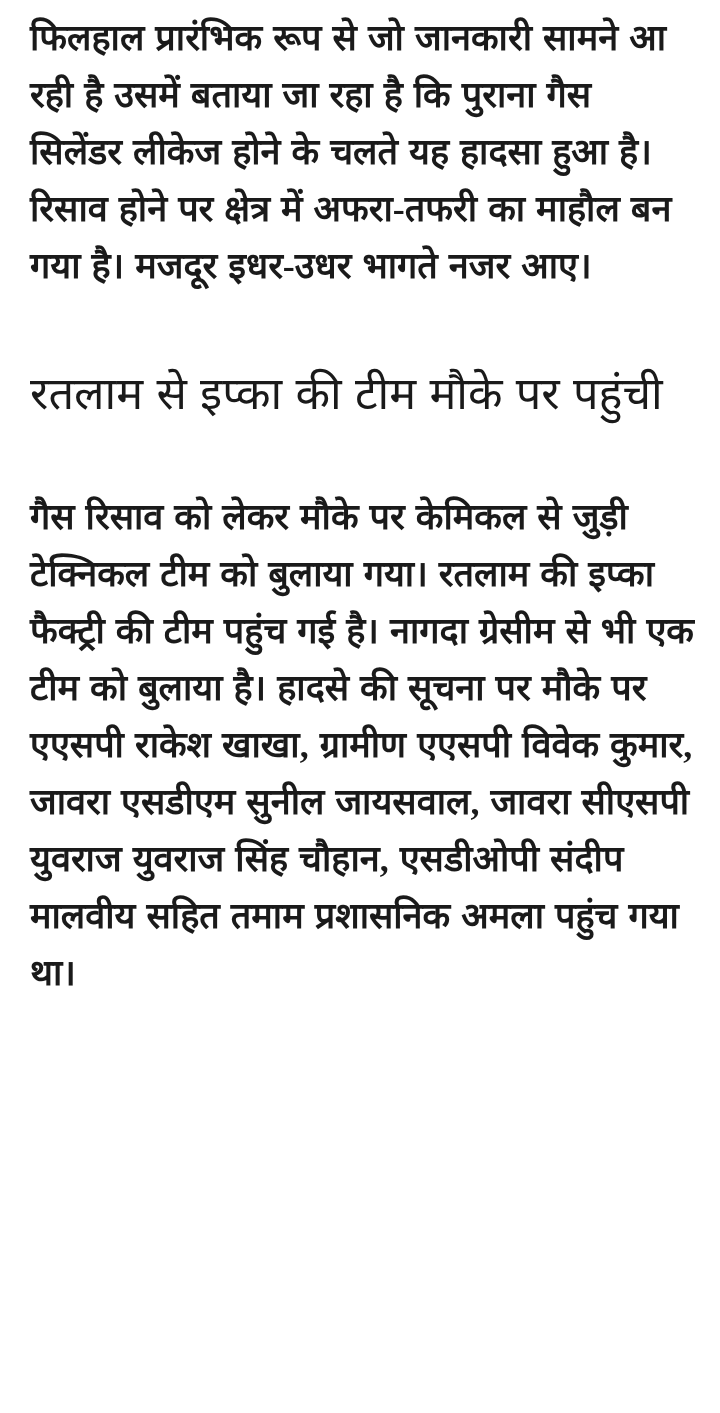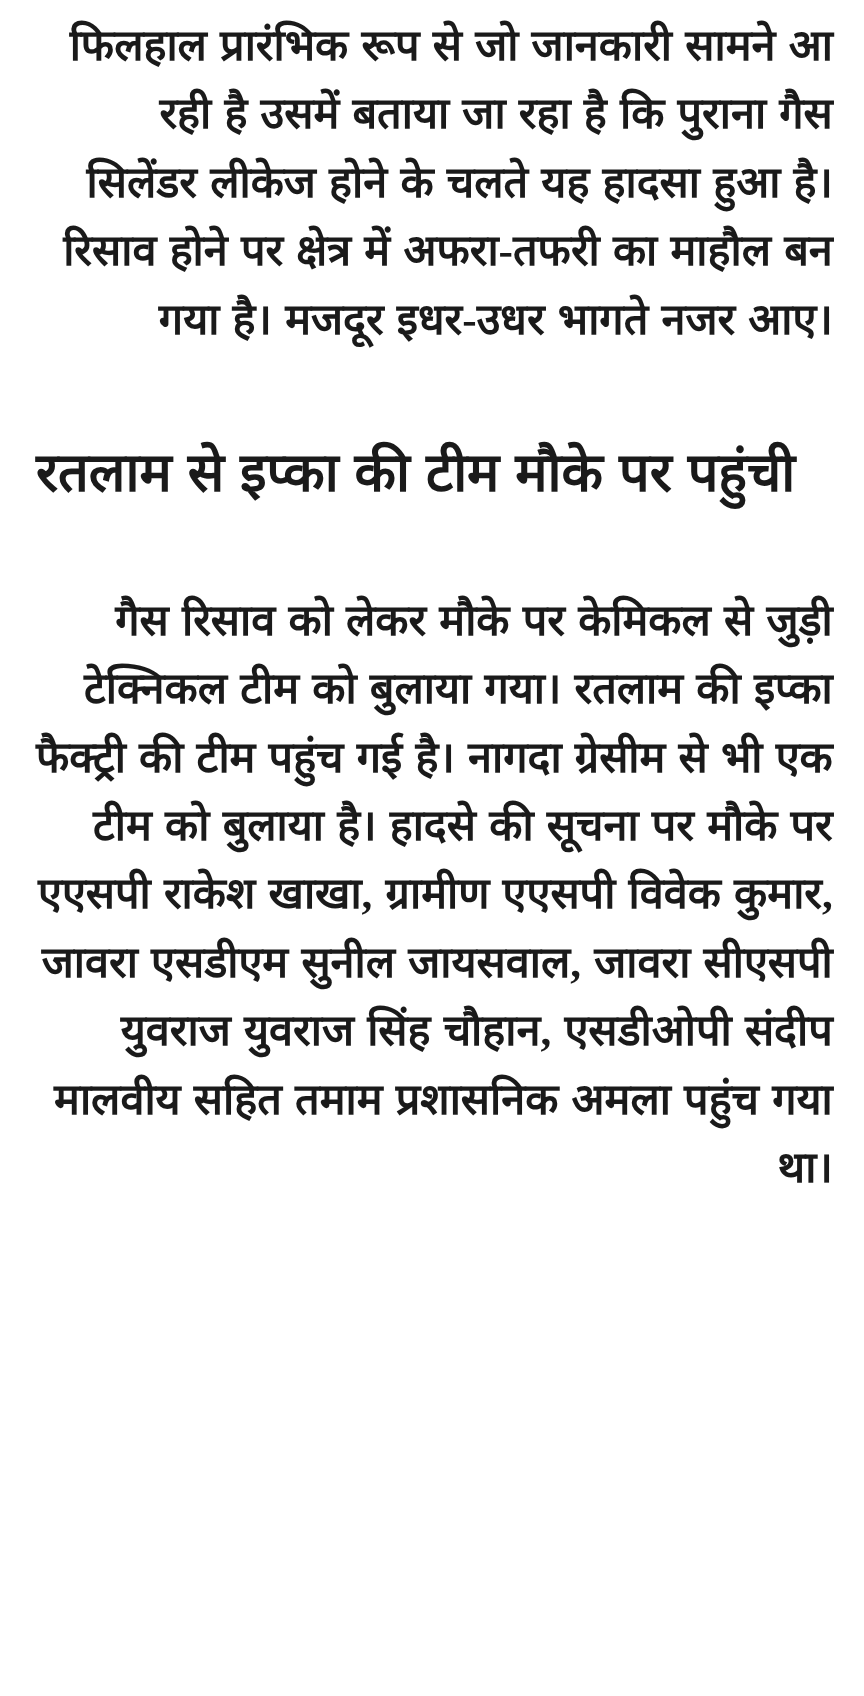--- a/index.html
+++ b/index.html
@@ -17,29 +17,29 @@
     box-sizing: border-box;
     width: 720px;
     padding: 10px 26px 0 30px;
     color: #1a1a1a;
   }
   .article-paragraph {
     margin: 0 0 60px 0;
     font-size: 36px;
     line-height: 57px;
     font-weight: 600;
-    text-align: right;
+    text-align: left;
     letter-spacing: 0;
     word-spacing: 2px;
   }
   .section-heading {
     margin: 0 0 56px 0;
     font-size: 45px;
     line-height: 78px;
-    font-weight: 700;
+    font-weight: 400;
     text-align: left;
     word-spacing: 2px;
   }
   .article-paragraph:last-child {
     margin-bottom: 0;
     margin-top: 29px;
   }
 </style>
 </head>
 <body>

